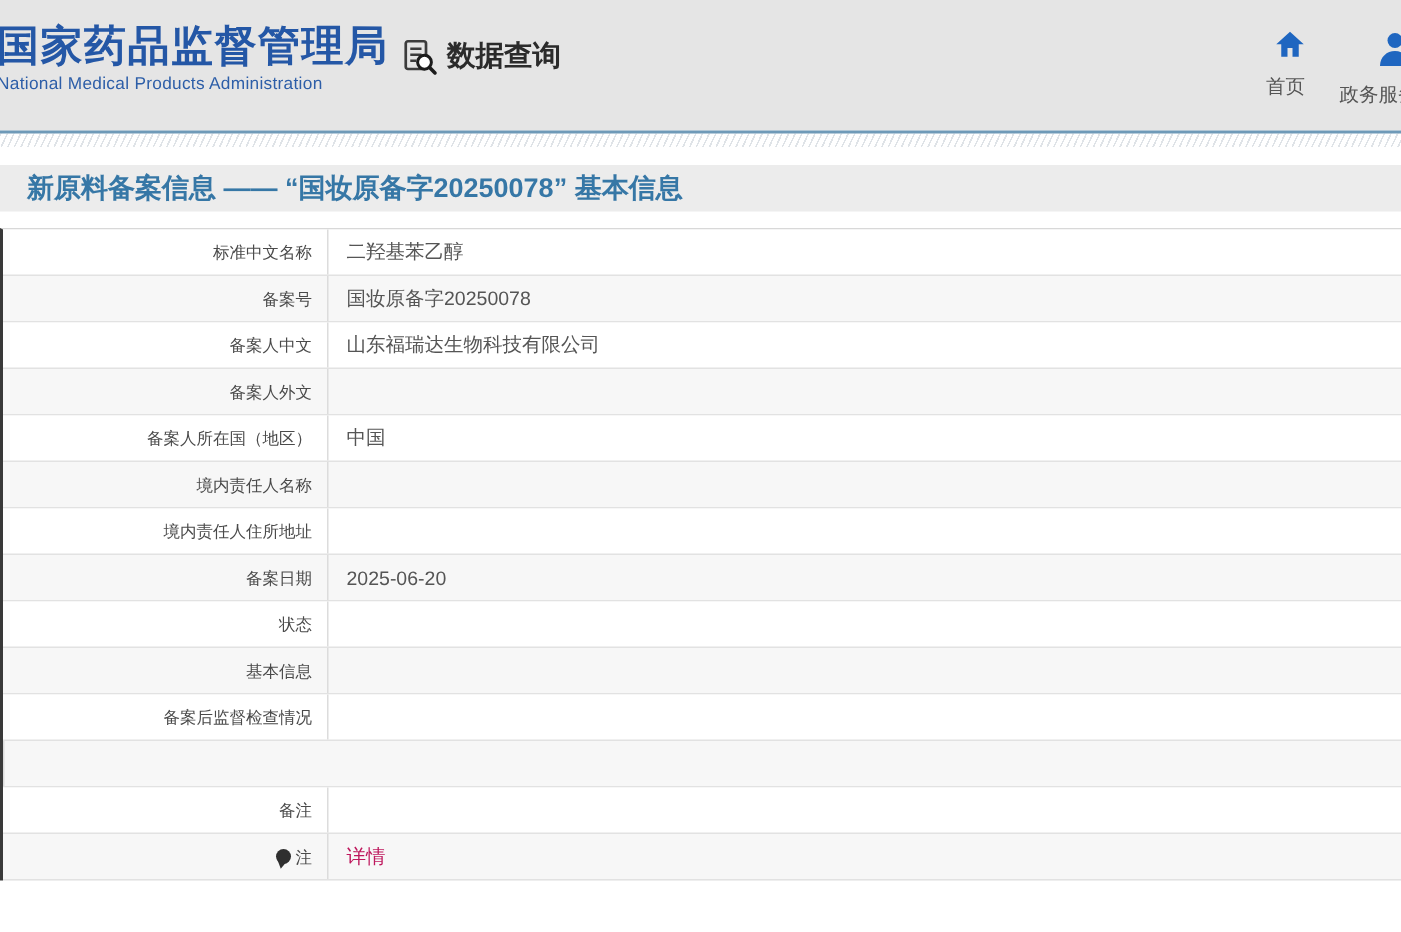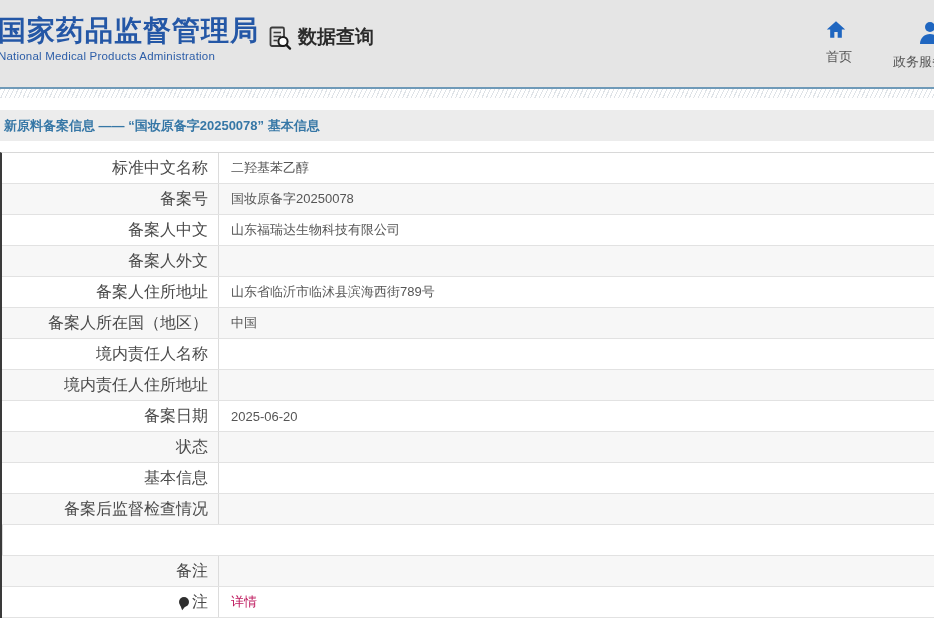--- a/index.html
+++ b/index.html
@@ -9,40 +9,40 @@
 
   
   .header { position:absolute; top:0; left:0; width:934px; height:87px; background:#e5e5e5; }
   .logo { position:absolute; left:-2px; top:15px; }
   .logo-title { font-size:28px; font-weight:bold; color:#2457a6; letter-spacing:1px; line-height:32px; }
   .logo-sub { font-size:11.5px; color:#2d5ea8; margin-top:3px; letter-spacing:.2px; }
 
   .dq { position:absolute; left:266px; top:24px; display:flex; align-items:flex-start; gap:5px; cursor:pointer; }
   .dq-label { font-size:19px; color:#2b2b2b; font-weight:600; }
 
-  .nav-item { position:absolute; top:20px; display:flex; flex-direction:column; align-items:flex-start; cursor:pointer; }
+  .nav-item { position:absolute; top:20px; display:flex; flex-direction:column; align-items:flex-end; cursor:pointer; }
   .nav-home { left:826px; width:44px; }
   .nav-services { left:893px; width:80px; align-items:flex-start; }
   .nav-services .svc-icon { margin-left:24px; }
   .nav-label { font-size:13px; color:#555; margin-top:5px; white-space:nowrap; }
 
   
   .divider-line { position:absolute; top:87px; left:0; width:934px; height:2px; background:#6f9ab8; }
   .hatch { position:absolute; top:89px; left:0; width:934px; height:9px;
     background:repeating-linear-gradient(115deg, rgba(140,155,170,.28) 0 1px, transparent 1px 4px); }
 
   
   .title-bar { position:absolute; top:110px; left:0; width:934px; height:31px; background:#ececec; }
-  .title-bar-text { font-size:13px; font-weight:600; color:#3677a6; line-height:31px; padding-left:4px; white-space:nowrap; }
+  .title-bar-text { font-size:18px; font-weight:600; color:#3677a6; line-height:31px; padding-left:18px; white-space:nowrap; }
 
   
   .table { position:absolute; top:152px; left:0; width:934px; border-top:1px solid #d8d8d8; border-left:2px solid #3a3a3a; }
   .row { display:flex; height:31px; border-bottom:1px solid #e2e2e2; background:#fff; align-items:stretch; }
   .row:nth-child(even) { background:#f7f7f7; }
-  .cell-label { width:216px; flex:0 0 216px; padding-right:10px; display:flex; align-items:center; justify-content:flex-end; font-size:16px; color:#4a4a4a; white-space:nowrap; }
+  .cell-label { width:216px; flex:0 0 216px; padding-right:10px; display:flex; align-items:center; justify-content:flex-end; font-size:11px; color:#4a4a4a; white-space:nowrap; }
   .cell-value { flex:1; border-left:1px solid #dcdcdc; padding-left:12px; display:flex; align-items:center; font-size:13px; color:#555; white-space:nowrap; }
   .cell-value a { color:#be185d; text-decoration:none;text-align:right; }
 
   .pin-icon { position:relative; width:10px; height:10px; background:#2f2f2f; border-radius:50%; display:inline-block; margin-right:3px; flex:0 0 auto; }
   .pin-icon::after { content:""; position:absolute; left:0px; bottom:-3px; width:0; height:0;
     border-left:4px solid transparent; border-right:2px solid transparent; border-top:5px solid #2f2f2f; transform:rotate(18deg); }
 </style>
 </head>
 <body>
 
@@ -114,26 +114,20 @@
       <div class="cell-value">山东福瑞达生物科技有限公司</div>
     </div>
     <div class="row">
       <div class="cell-label">
         <span>备案人外文</span>
       </div>
       <div class="cell-value"></div>
     </div>
     <div class="row">
       <div class="cell-label">
-        <span>备案人住所地址</span>
-      </div>
-      <div class="cell-value">山东省临沂市临沭县滨海西街789号</div>
-    </div>
-    <div class="row">
-      <div class="cell-label">
         <span>备案人所在国（地区）</span>
       </div>
       <div class="cell-value">中国</div>
     </div>
     <div class="row">
       <div class="cell-label">
         <span>境内责任人名称</span>
       </div>
       <div class="cell-value"></div>
     </div>

